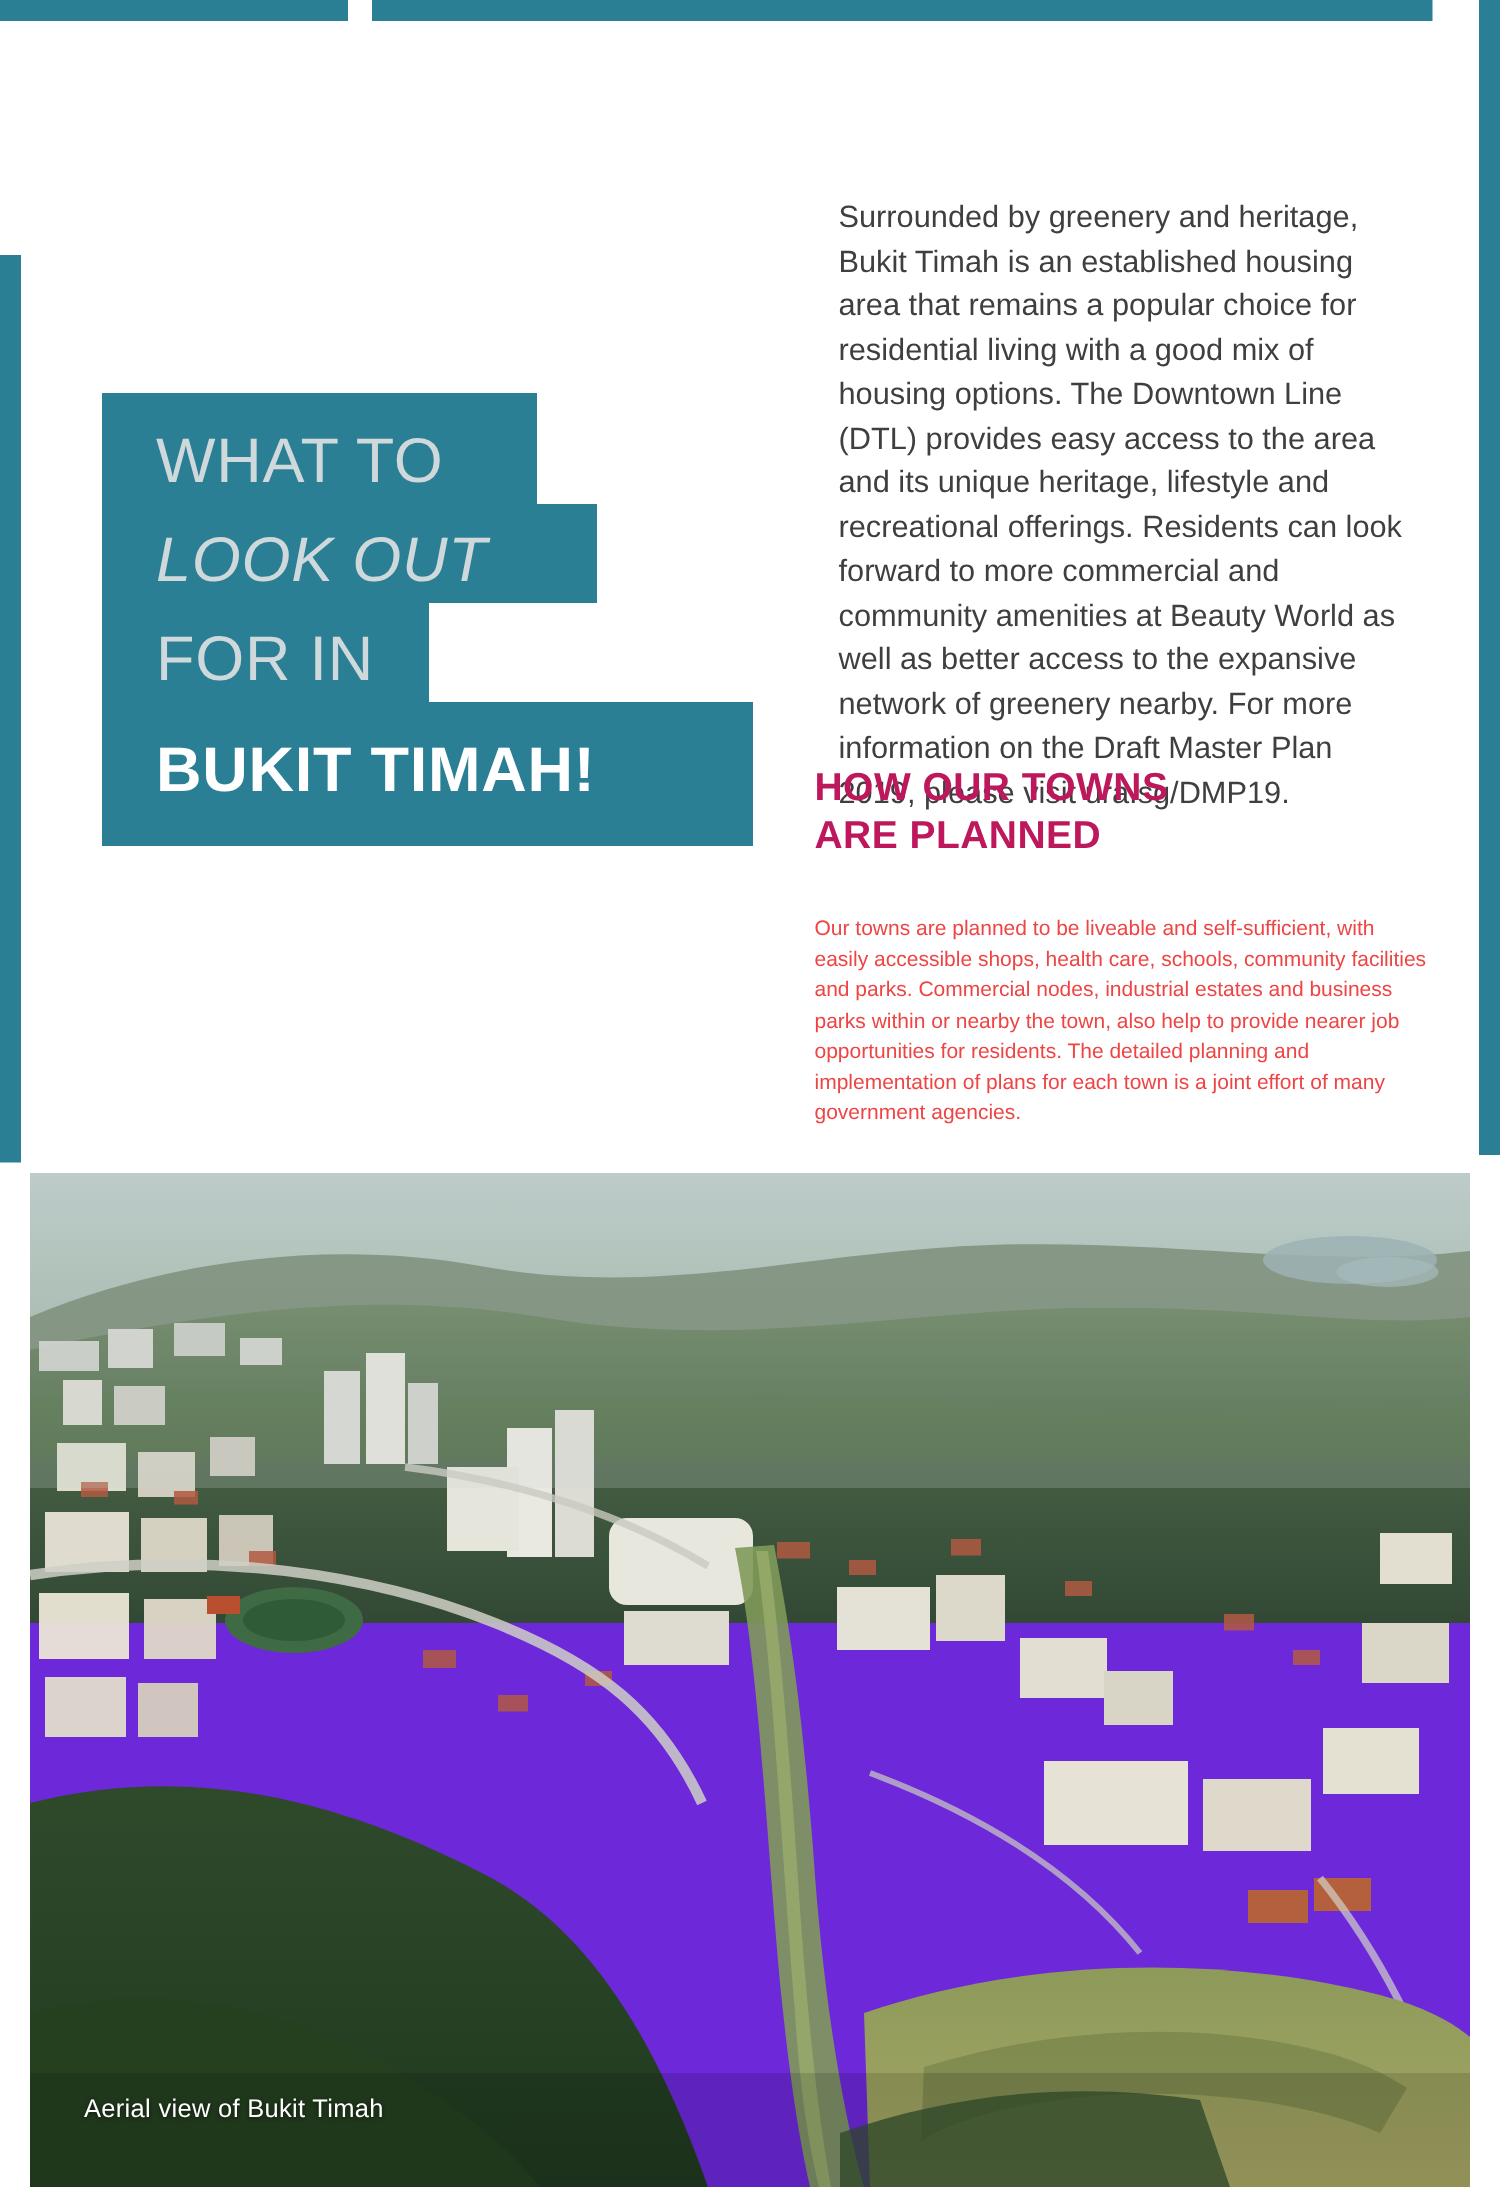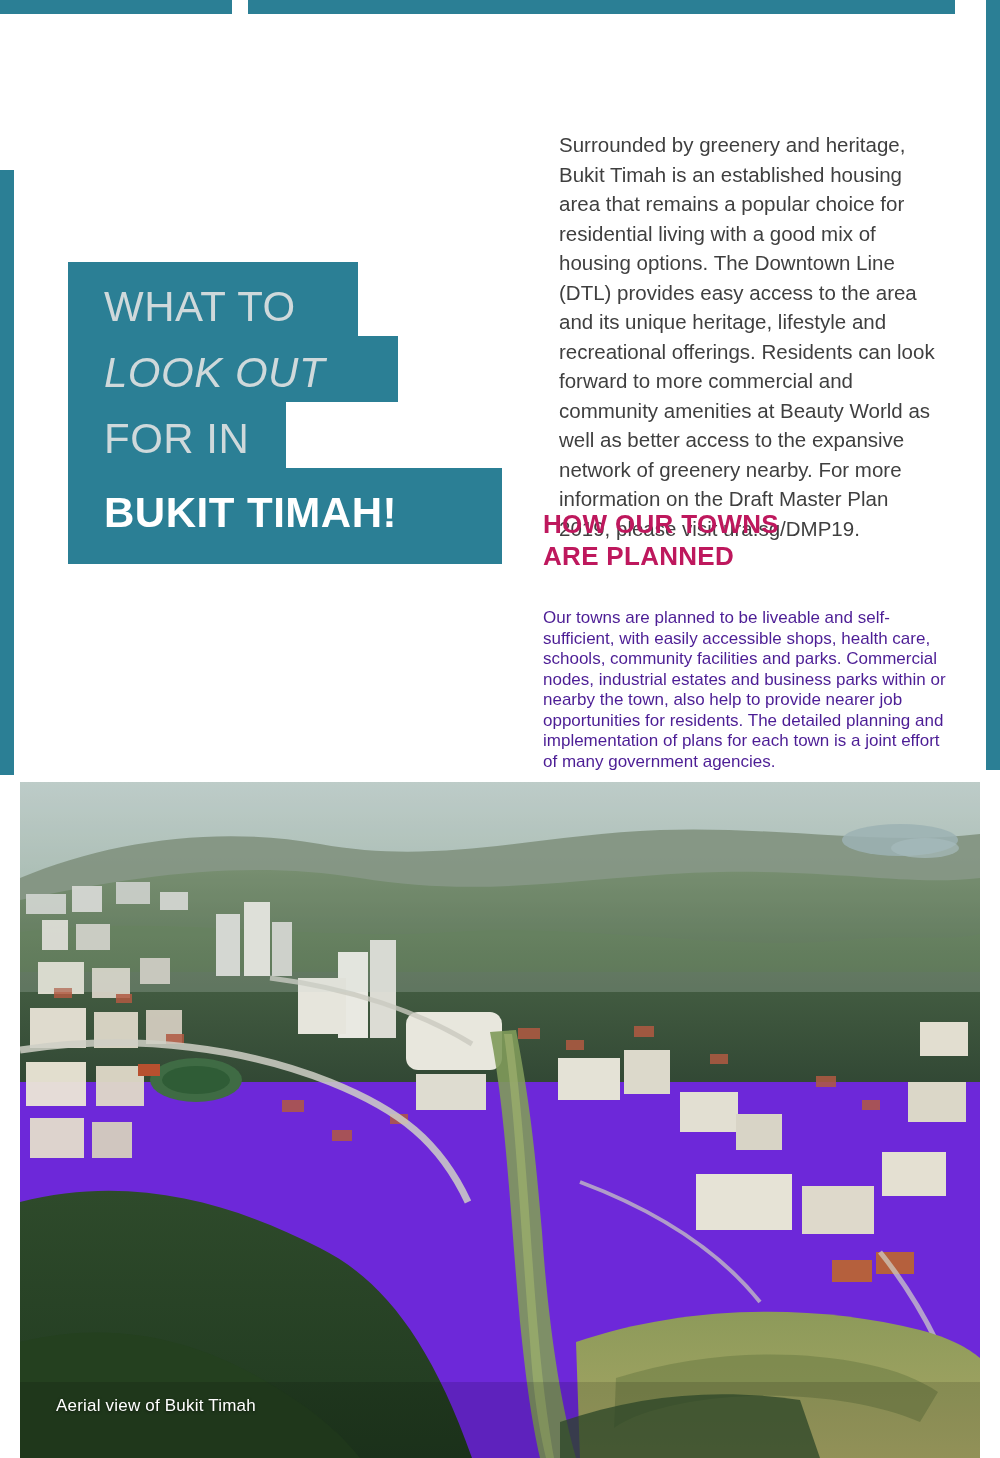--- a/index.html
+++ b/index.html
@@ -145,23 +145,23 @@
     font-size: 26px;
     line-height: 32px;
     letter-spacing: 0.3px;
   }
 
   .sub-body {
     position: absolute;
     left: 543px;
     top: 608px;
     width: 410px;
-    font-size: 17px;
+    font-size: 14px;
     line-height: 20.5px;
-    color: #4c1d95;
+    color: #ef4444;
   }
   .sub-body p { margin: 0; }
 
   
   .photo {
     position: absolute;
     left: 20px;
     top: 782px;
     width: 960px;
     height: 676px;

